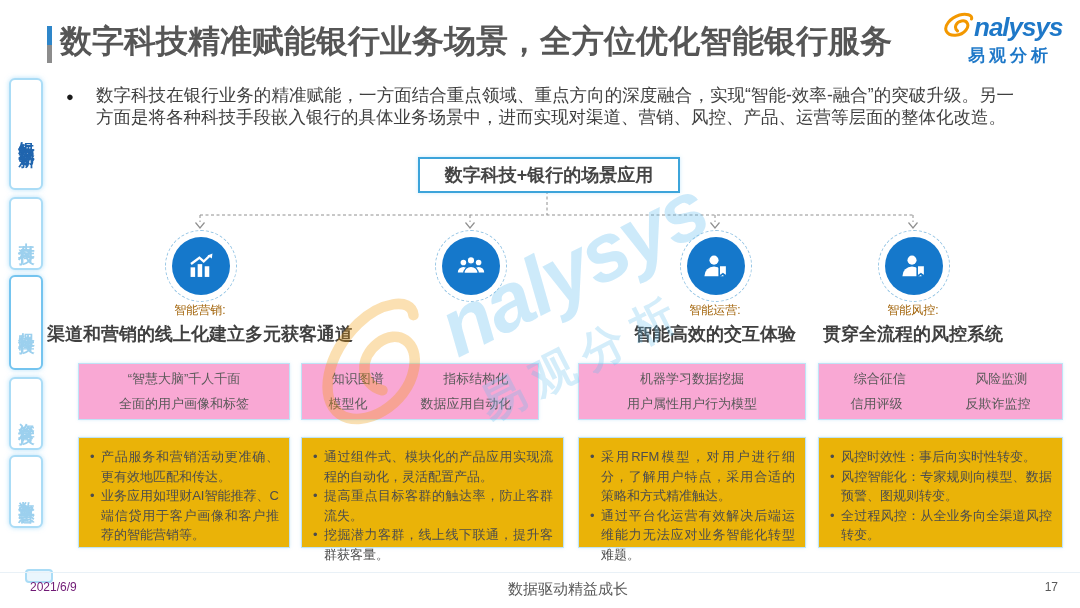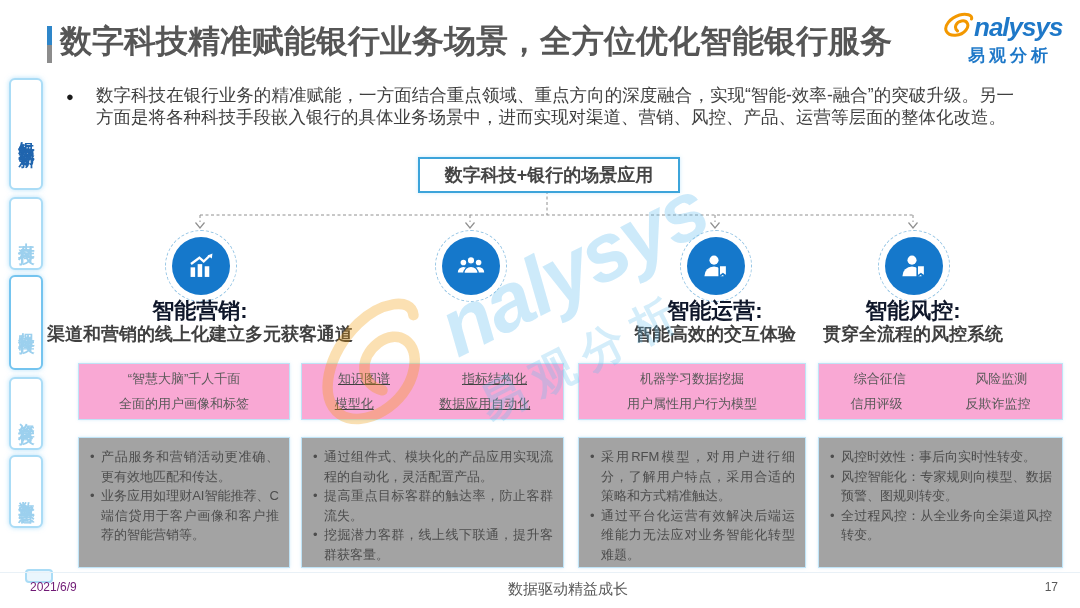--- a/index.html
+++ b/index.html
@@ -35,28 +35,28 @@
   .root-box{position:absolute;left:418px;top:157px;width:258px;height:32px;
     border:2px solid #3ca4da;background:#fff;z-index:3;box-shadow:0 0 4px rgba(120,200,245,.4);
     display:flex;align-items:center;justify-content:center;
     font-size:18px;font-weight:600;color:#454545;}
   .connectors{position:absolute;left:0;top:150px;z-index:1;}
   .icon-ring{position:absolute;top:230px;width:70px;height:70px;border:1px dashed #93c4e4;border-radius:50%;
     display:flex;align-items:center;justify-content:center;z-index:2;background:#fff;}
   .icon-circle{width:58px;height:58px;border-radius:50%;background:#1578cb;
     display:flex;align-items:center;justify-content:center;}
   .col-head{position:absolute;top:299px;text-align:center;z-index:2;}
-  .col-title{font-size:22px;font-weight:700;color:#0f172a;line-height:23px;}
+  .col-title{font-size:12px;font-weight:400;color:#a16207;line-height:23px;}
   .col-sub{font-size:18px;font-weight:700;color:#404040;line-height:23px;margin-top:1px;}
   .tagbox{position:absolute;top:363px;height:57px;box-sizing:border-box;background:#f9a8d4;
     border:1px solid #bfe3f6;box-shadow:0 0 3px rgba(150,210,245,.35);
     display:flex;flex-direction:column;justify-content:center;gap:7px;z-index:2;}
   .tagrow{display:flex;justify-content:space-around;font-size:13px;color:#595959;}
   .tagrow.single{justify-content:center;}
-  .bulletbox{position:absolute;top:437px;height:131px;box-sizing:border-box;background:#a3a3a3;
+  .bulletbox{position:absolute;top:437px;height:111px;box-sizing:border-box;background:#eab308;
     border:1px solid #bfe3f6;box-shadow:0 0 3px rgba(150,210,245,.35);
     padding:9px 10px 6px 8px;z-index:2;}
   .bulletbox ul{margin:0;padding:0;list-style:none;}
   .bulletbox li{position:relative;padding-left:14px;font-size:13px;line-height:19.5px;
     color:#4d4d4d;text-align:justify;}
   .bulletbox li::before{content:"•";position:absolute;left:3px;top:0;color:#4d4d4d;}
   
   .watermark{position:absolute;left:300px;top:240px;width:430px;z-index:4;pointer-events:none;
     transform:rotate(-27deg);}
   .wm-row{display:flex;align-items:center;}
@@ -183,21 +183,21 @@
   </div>
 
   <div class="tagbox" style="left:78px;width:212px;">
     <div class="tagrow single">
         <span>“智慧大脑”千人千面</span>
       </div>
     <div class="tagrow single">
         <span>全面的用户画像和标签</span>
       </div>
   </div>
-  <div class="tagbox" style="left:301px;width:263px;text-decoration:underline;">
+  <div class="tagbox" style="left:301px;width:238px;">
     <div class="tagrow">
         <span>知识图谱</span>
         <span>指标结构化</span>
       </div>
     <div class="tagrow">
         <span>模型化</span>
         <span>数据应用自动化</span>
       </div>
   </div>
   <div class="tagbox" style="left:578px;width:228px;align-items:center;">

